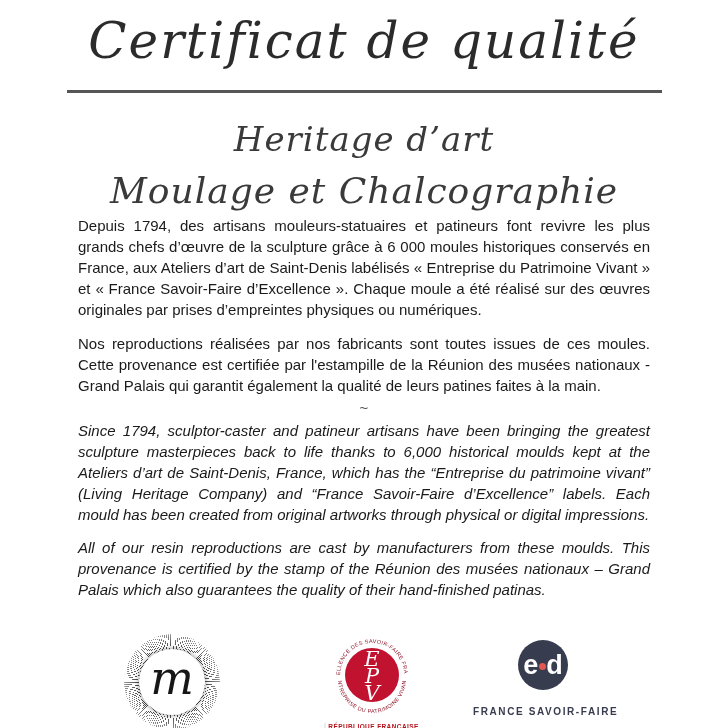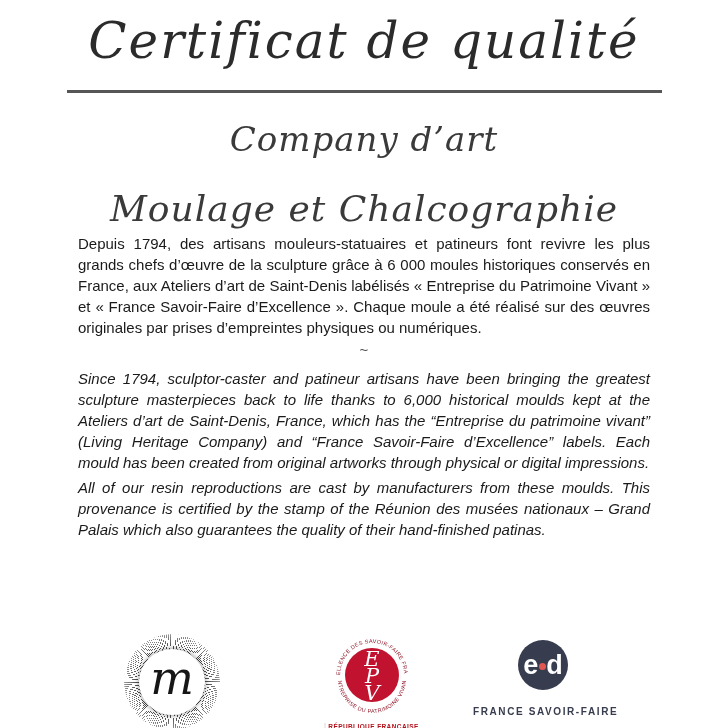--- a/index.html
+++ b/index.html
@@ -33,21 +33,21 @@
   }
   .cert-subtitle1, .cert-subtitle2 {
     text-align:center;
     font-family:"DejaVu Serif", serif;
     font-style:italic;
     font-weight:400;
     color:#3a3a3a;
     letter-spacing:1px;
   }
   .cert-subtitle1 { margin-top:24px; font-size:34px; line-height:44px; }
-  .cert-subtitle2 { margin-top:24px; font-size:36px; line-height:48px; }
+  .cert-subtitle2 { margin-top:6px; font-size:36px; line-height:48px; }
 
   
   .content {
     width:572px;
     margin:0 auto;
   }
   .content p {
     margin:0;
     font-size:15px;
     line-height:21px;
@@ -56,22 +56,22 @@
   }
   p.fr1 { }
   p.fr2 { margin-top:13px; }
   .tilde-sep {
     margin-top:4px;
     text-align:center;
     font-size:15px;
     line-height:16px;
     color:#4a4a4a;
   }
-  p.en1 { margin-top:10px; font-style:italic; }
-  p.en2 { margin-top:4px; font-style:italic; }
+  p.en1 { margin-top:4px; font-style:italic; }
+  p.en2 { margin-top:12px; font-style:italic; }
 
   
   .logo { position:absolute; }
 
   
   .rmn { left:124px; top:634px; width:96px; height:96px; }
   .rmn-rays {
     position:absolute; left:0; top:0;
     width:96px; height:96px; border-radius:50%;
     background:repeating-conic-gradient(rgba(45,45,45,.85) 0deg .6deg, transparent .6deg 2.4deg);
@@ -140,25 +140,26 @@
   .ed-star { color:#b08d57; font-size:13px; letter-spacing:0; }
 </style>
 </head>
 <body>
 
 <div class="page">
 
   <div class="cert-title">Certificat de qualité</div>
   <div class="title-rule"></div>
 
-  <div class="cert-subtitle1">Company d’art</div>
+  <div class="cert-subtitle1">Heritage d’art</div>
   <div class="cert-subtitle2">Moulage et Chalcographie</div>
 
   <div class="content">
     <p class="fr1">Depuis 1794, des artisans mouleurs-statuaires et patineurs font revivre les plus grands chefs d’œuvre de la sculpture grâce à 6 000 moules historiques conservés en France, aux Ateliers d’art de Saint-Denis labélisés « Entreprise du Patrimoine Vivant » et « France Savoir-Faire d’Excellence ». Chaque moule a été réalisé sur des œuvres originales par prises d’empreintes physiques ou numériques.</p>
+    <p class="fr2">Nos reproductions réalisées par nos fabricants sont toutes issues de ces moules. Cette provenance est certifiée par l'estampille de la Réunion des musées nationaux - Grand Palais qui garantit également la qualité de leurs patines faites à la main.</p>
     <div class="tilde-sep">~</div>
     <p class="en1">Since 1794, sculptor-caster and patineur artisans have been bringing the greatest sculpture masterpieces back to life thanks to 6,000 historical moulds kept at the Ateliers d’art de Saint-Denis, France, which has the “Entreprise du patrimoine vivant” (Living Heritage Company) and “France Savoir-Faire d’Excellence” labels. Each mould has been created from original artworks through physical or digital impressions.</p>
     <p class="en2">All of our resin reproductions are cast by manufacturers from these moulds. This provenance is certified by the stamp of the Réunion des musées nationaux – Grand Palais which also guarantees the quality of their hand-finished patinas.</p>
   </div>
 
   <div class="logo rmn">
     <div class="rmn-rays"></div>
     <div class="rmn-disc">
       <span class="rmn-letter">m</span>
     </div>

